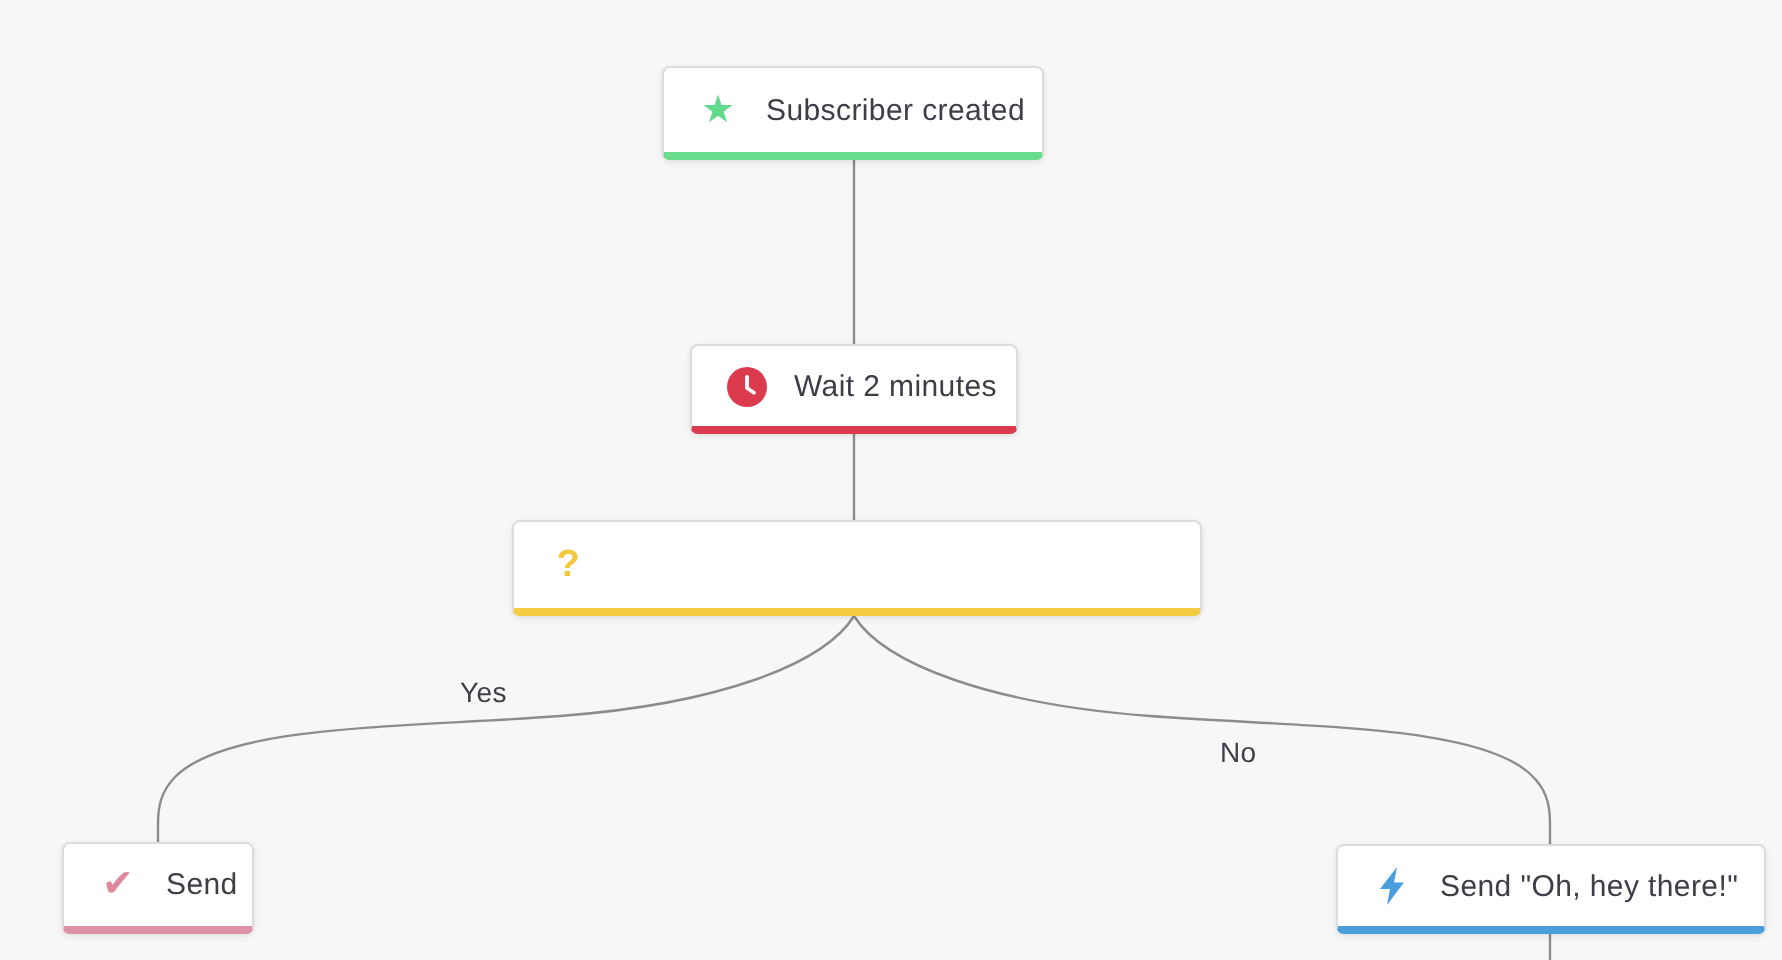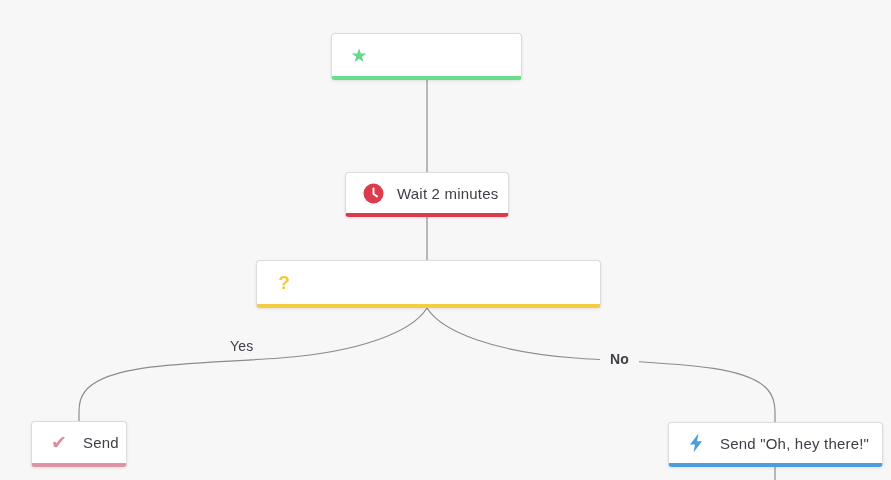--- a/index.html
+++ b/index.html
@@ -60,40 +60,41 @@
     color: #3f3f47;
     letter-spacing: 0.2px;
   }
   
   .n-subscriber { left: 331px; top: 33px;  width: 191px; height: 47px; }
   .n-wait       { left: 345px; top: 172px; width: 164px; height: 45px; }
   .n-question   { left: 256px; top: 260px; width: 345px; height: 48px; }
   .n-exit       { left: 31px;  top: 421px; width: 96px;  height: 46px; }
   .n-send       { left: 668px; top: 422px; width: 215px; height: 45px; }
   .lbl-yes { left: 220px; top: 336px; }
-  .lbl-no  { left: 600px; top: 349px; font-weight: bold; }
+  .lbl-no  { left: 600px; top: 366px; }
 </style>
 </head>
 <body>
 
 <div class="canvas">
 
   <svg class="wires" viewBox="0 0 891 480" fill="none" stroke="#8c8c8c" stroke-width="1.2">
     <path d="M427 80 V172"></path>
     <path d="M427 217 V260"></path>
     <path d="M427 308 C412 332 360 352 280 358 C200 364 115 362 88 388 C80 396 79 404 79 412 L79 421"></path>
     <path d="M427 308 C442 332 495 352 575 358 C655 364 745 362 768 390 C774 397 775 404 775 412 L775 422"></path>
     <path d="M775 467 V480"></path>
   </svg>
 
   <span class="branch-label lbl-yes">Yes</span>
   <span class="branch-label lbl-no">No</span>
 
   <div class="node n-subscriber" style="border-bottom-color: rgb(104, 219, 141);">
     <span class="icon glyph" style="color: rgb(98, 218, 139);">★</span>
+    <span class="label">Subscriber created</span>
   </div>
 
   <div class="node n-wait" style="border-bottom-color: rgb(220, 59, 78);">
     <span class="icon" style="color: rgb(220, 59, 78);">
       <svg width="21" height="21" viewBox="0 0 21 21">
         <circle cx="10.5" cy="10.5" r="10" fill="currentColor"></circle>
         <path d="M10.5 5.4 V11 L14 13.4" stroke="#ffffff" stroke-width="1.9" stroke-linecap="round" stroke-linejoin="round" fill="none"></path>
       </svg>
     </span>
     <span class="label">Wait 2 minutes</span>

